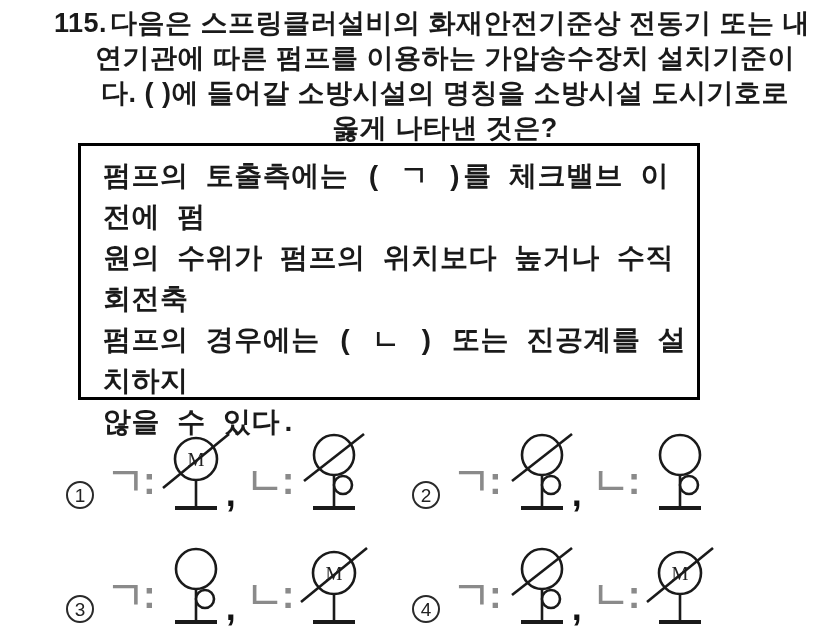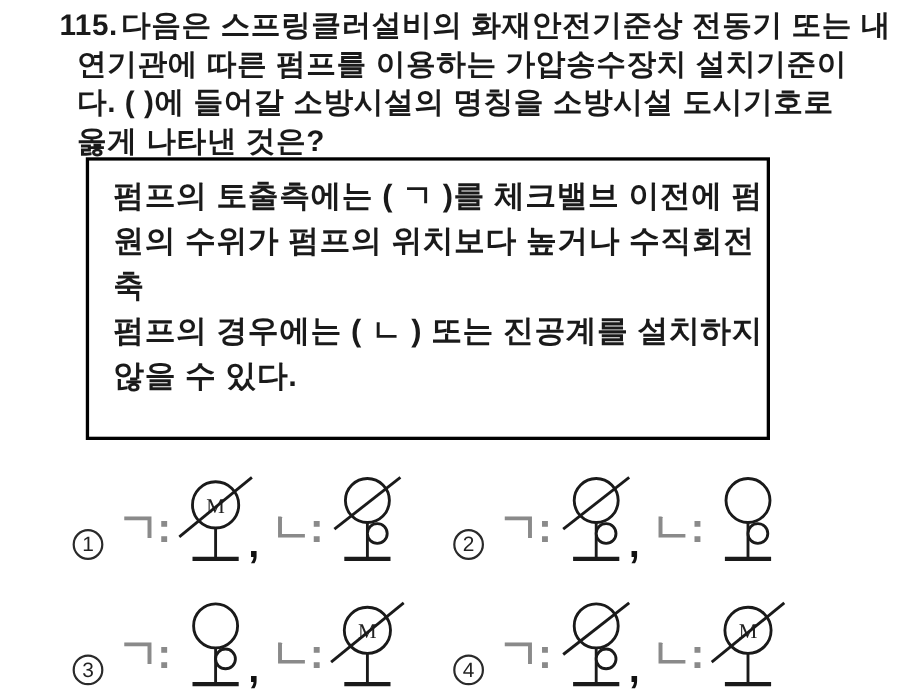--- a/index.html
+++ b/index.html
@@ -7,26 +7,26 @@
     width:826px;height:628px;position:relative;overflow:hidden;
     background:#ffffff;color:#1a1a1a;
     font-family:"Liberation Sans","DejaVu Sans",sans-serif;
   }
   .question{
     position:absolute;left:14px;top:6px;width:806px;
     font-size:27px;line-height:35px;font-weight:bold;letter-spacing:0.5px;
   }
   .q-first{display:flex;margin-left:40px;}
   .q-num{flex:0 0 56px;font-weight:bold;}
-  .q-cont{padding-left:56px;}
+  .q-cont{padding-left:56px;text-align:center;}
   .stem-box{
     position:absolute;left:78px;top:143px;width:622px;height:257px;
     border:3px solid #000;box-sizing:border-box;
     padding:11px 0 0 22px;
-    font-size:28px;line-height:41px;font-weight:bold;letter-spacing:0.5px;
+    font-size:28px;line-height:41px;font-weight:bold;letter-spacing:0.5px;font-family:Liberation Mono, monospace;
   }
   .option{
     position:absolute;display:flex;align-items:flex-end;height:86px;
   }
   #opt-1{left:66px;top:426px;}
   #opt-2{left:412px;top:426px;}
   #opt-3{left:66px;top:540px;}
   #opt-4{left:412px;top:540px;}
   .opt-num{
     width:28px;height:28px;border:2px solid #2a2a2a;border-radius:50%;

